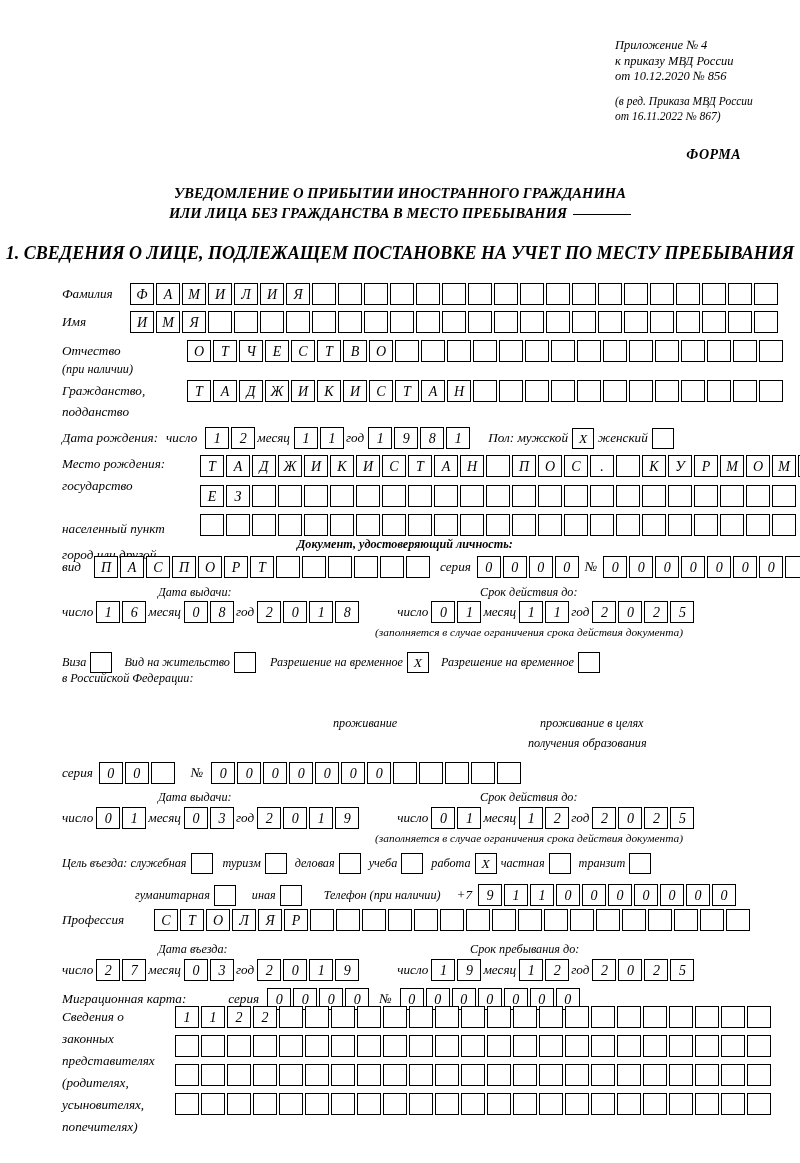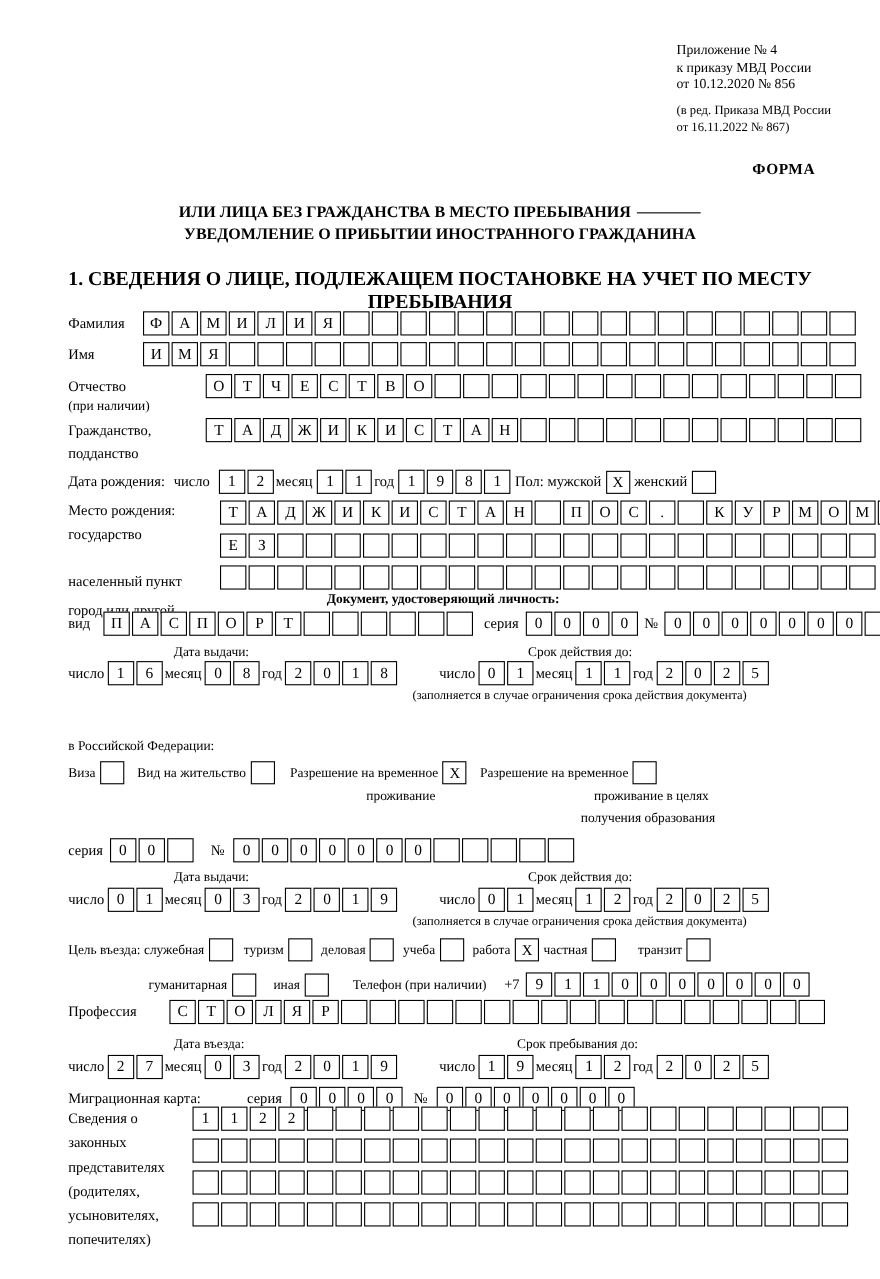--- a/index.html
+++ b/index.html
@@ -14,20 +14,21 @@
     color: #000000;
     position: relative;
     overflow: hidden;
   }
   .page {
     position: relative;
     width: 768px;
     height: 1163px;
     padding: 0;
     box-sizing: border-box;
+    font-style: italic;
   }
 
   
   .header-ref {
     position: absolute;
     left: 615px;
     top: 38px;
     font-size: 12.5px;
     line-height: 15.5px;
     width: 200px;
@@ -142,24 +143,24 @@
     <div>от 10.12.2020 № 856</div>
     <div class="sub">
       <div>(в ред. Приказа МВД России</div>
       <div>от 16.11.2022 № 867)</div>
     </div>
   </div>
 
   <div class="form-word">ФОРМА</div>
 
   <div class="main-title">
+    <div>УВЕДОМЛЕНИЕ О ПРИБЫТИИ ИНОСТРАННОГО ГРАЖДАНИНА</div>
     <div>
       <span class="line2">ИЛИ ЛИЦА БЕЗ ГРАЖДАНСТВА В МЕСТО ПРЕБЫВАНИЯ</span><span class="title-rule"></span>
     </div>
-    <div>УВЕДОМЛЕНИЕ О ПРИБЫТИИ ИНОСТРАННОГО ГРАЖДАНИНА</div>
   </div>
 
   <div class="section-title">1. СВЕДЕНИЯ О ЛИЦЕ, ПОДЛЕЖАЩЕМ ПОСТАНОВКЕ НА УЧЕТ ПО МЕСТУ ПРЕБЫВАНИЯ</div>
 
   <div class="row" style="left:62px; top:283px;">
     <span class="lbl" style="width:68px;">Фамилия</span>
     <span class="cells" id="surname-cells">
         <span class="cell">Ф</span>
         <span class="cell">А</span>
         <span class="cell">М</span>
@@ -297,21 +298,21 @@
         <span class="cell">1</span>
         <span class="cell">1</span>
       </span>
     <span class="lbl">год</span>
     <span class="cells" id="birth-year" style="margin-left:4px;">
         <span class="cell">1</span>
         <span class="cell">9</span>
         <span class="cell">8</span>
         <span class="cell">1</span>
       </span>
-    <span class="lbl" style="margin-left:2px;">Пол: мужской</span>
+    <span class="lbl" style="margin-left:16px;">Пол: мужской</span>
     <span class="checkbox">X</span>
     <span class="lbl">женский</span>
     <span class="checkbox"></span>
   </div>
 
   <div class="row" style="left:62px; top:456px;justify-content:center;">
     <span class="lbl">Место рождения:</span>
   </div>
   <div class="row" style="left:62px; top:478px;">
     <span class="lbl">государство</span>
@@ -494,21 +495,21 @@
   </div>
 
   <div class="row" style="left:375px; top:626px;">
     <span class="tiny">(заполняется в случае ограничения срока действия документа)</span>
   </div>
 
   <div class="row" style="left:62px; top:671px;">
     <span class="lbl-sm">в Российской Федерации:</span>
   </div>
 
-  <div class="row" style="left:62px; top:692px;">
+  <div class="row" style="left:62px; top:652px;">
     <span class="lbl-sm">Виза</span>
     <span class="checkbox"></span>
     <span class="lbl-sm" style="margin-left:8px;">Вид на жительство</span>
     <span class="checkbox"></span>
     <span class="lbl-sm" style="margin-left:10px;">Разрешение на временное</span>
     <span class="checkbox">X</span>
     <span class="lbl-sm" style="margin-left:8px;">Разрешение на временное</span>
     <span class="checkbox"></span>
   </div>
   <div class="row" style="left:333px; top:716px;">
@@ -599,21 +600,21 @@
     <span class="lbl-sm" style="margin-left:6px;">туризм</span>
     <span class="checkbox"></span>
     <span class="lbl-sm" style="margin-left:4px;">деловая</span>
     <span class="checkbox"></span>
     <span class="lbl-sm" style="margin-left:4px;">учеба</span>
     <span class="checkbox"></span>
     <span class="lbl-sm" style="margin-left:4px;">работа</span>
     <span class="checkbox">X</span>
     <span class="lbl-sm" style="margin-left:0;">частная</span>
     <span class="checkbox"></span>
-    <span class="lbl-sm" style="margin-left:16px;text-align:center;">транзит</span>
+    <span class="lbl-sm" style="margin-left:4px;text-align:center;">транзит</span>
     <span class="checkbox"></span>
   </div>
 
   <div class="row" style="left:135px; top:884px;">
     <span class="lbl-sm">гуманитарная</span>
     <span class="checkbox"></span>
     <span class="lbl-sm" style="margin-left:12px;">иная</span>
     <span class="checkbox"></span>
     <span class="lbl-sm" style="margin-left:18px;">Телефон (при наличии)</span>
     <span class="lbl" style="margin-left:16px;">+7</span>

